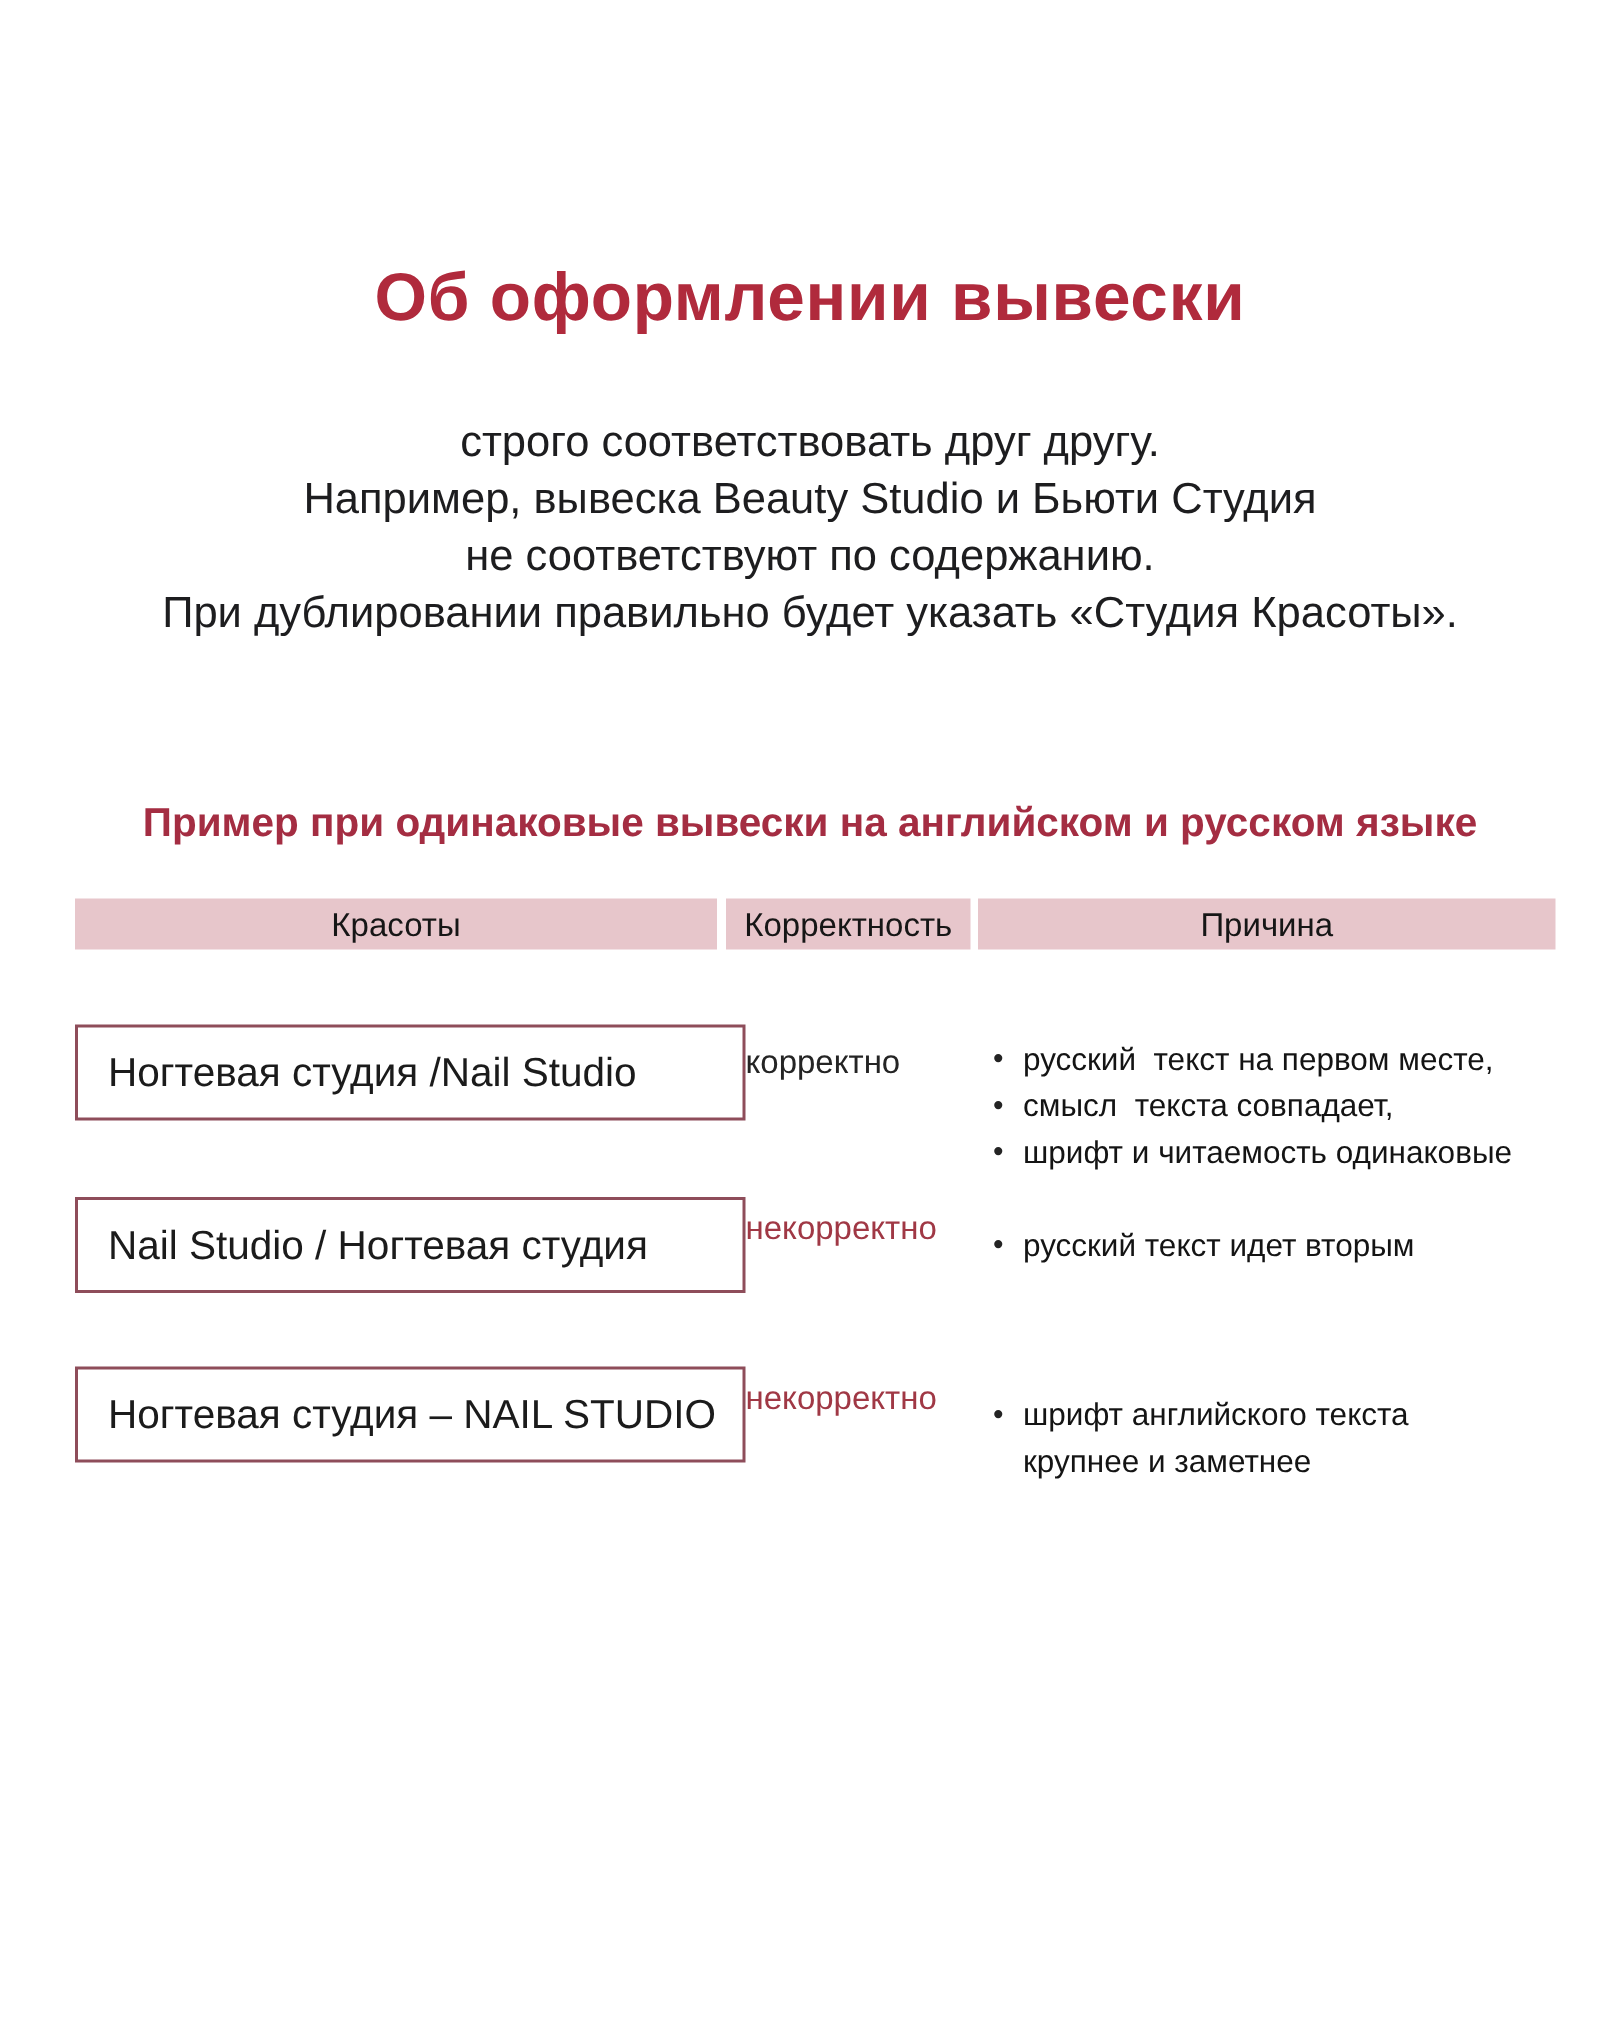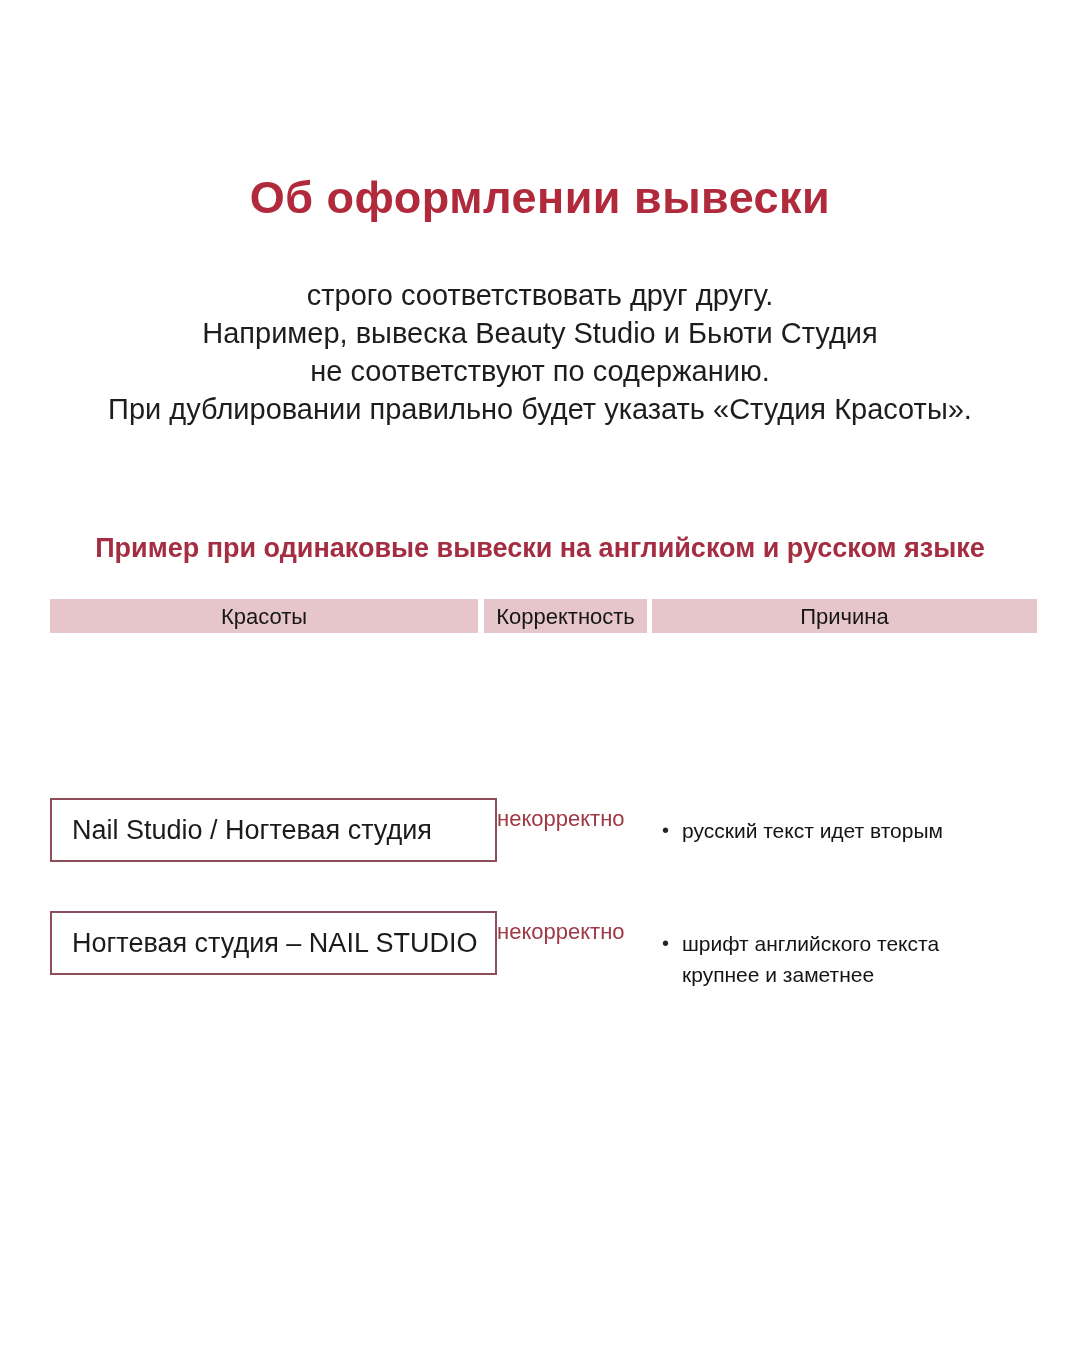--- a/index.html
+++ b/index.html
@@ -96,20 +96,31 @@
   </div>
 
   <h2 class="section-heading">Пример при одинаковые вывески на английском и русском языке</h2>
 
   <div class="thead">
     <div class="th th-variant">Красоты</div>
     <div class="th th-correct">Корректность</div>
     <div class="th th-reason">Причина</div>
   </div>
 
+  <div class="row row-1">
+    <div class="variant-box">
+      <span>Ногтевая студия /Nail Studio</span>
+    </div>
+    <div class="correct ok">корректно</div>
+    <ul class="reasons">
+      <li>русский  текст на первом месте,</li>
+      <li>смысл  текста совпадает,</li>
+      <li>шрифт и читаемость одинаковые</li>
+    </ul>
+  </div>
 
   <div class="row row-2">
     <div class="variant-box">
       <span>Nail Studio / Ногтевая студия</span>
     </div>
     <div class="correct bad">некорректно</div>
     <ul class="reasons">
       <li>русский текст идет вторым</li>
     </ul>
   </div>

